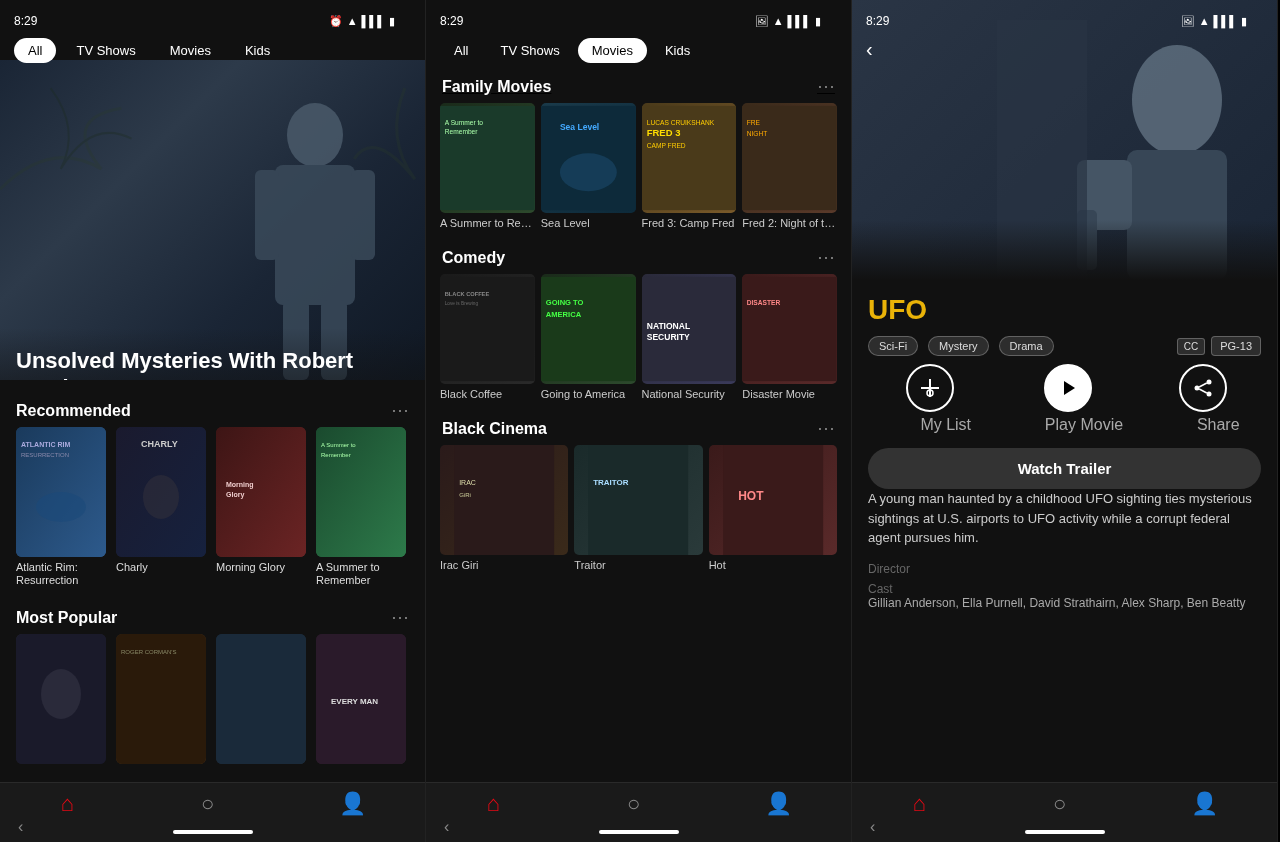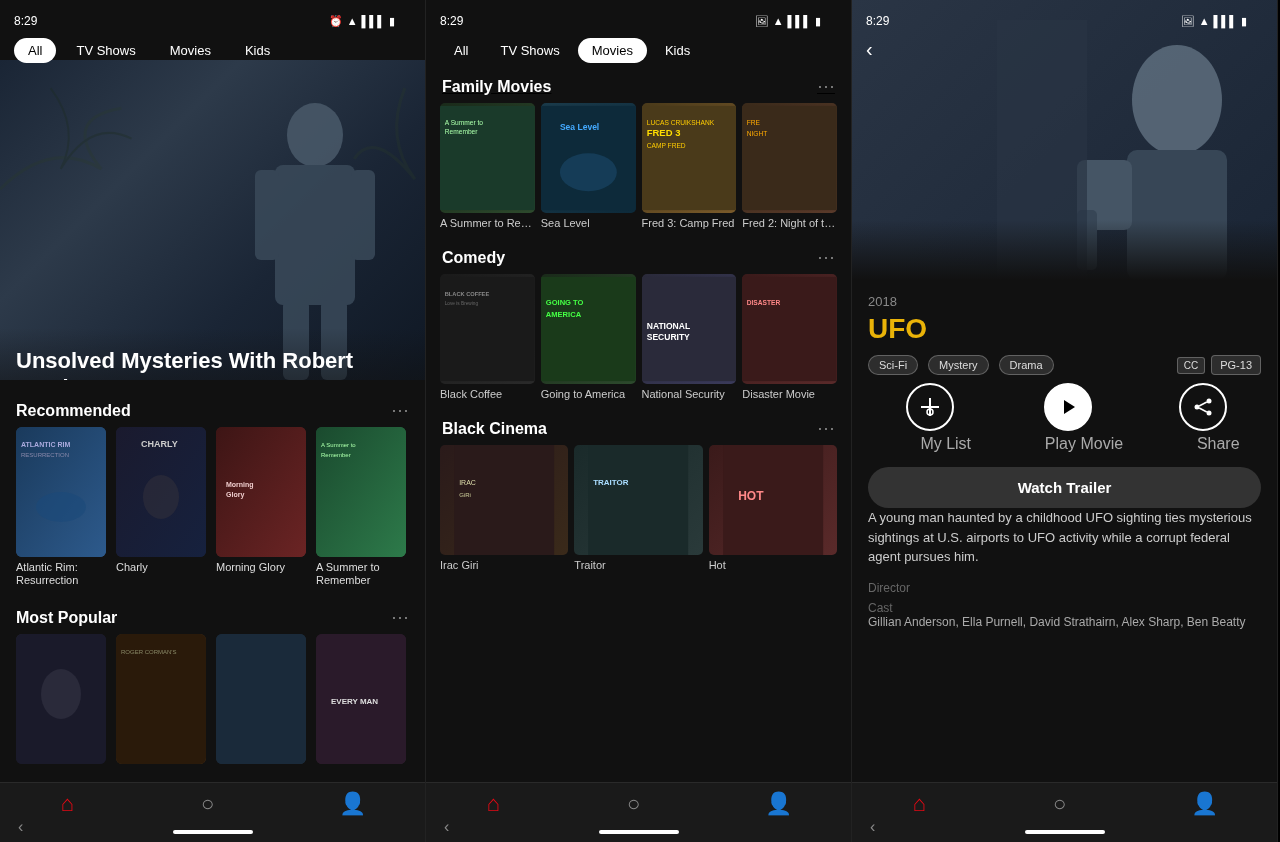--- a/index.html
+++ b/index.html
@@ -857,21 +857,20 @@
         <rect x="80" y="140" width="55" height="70" rx="8" fill="#4a5a6a"></rect>
         <rect x="80" y="190" width="20" height="60" rx="5" fill="#3a4a5a"></rect>
 
         <rect x="0" y="0" width="90" height="260" fill="#2a3545" opacity="0.7"></rect>
       </svg>
 
       <div style="position:absolute;bottom:0;left:0;right:0;height:60px;background:linear-gradient(to top,#111,transparent);"></div>
     </div>
 
     <div class="detail-content">
-      <div class="detail-year">2018</div>
       <div class="detail-title">UFO</div>
 
       
       <div class="detail-tags">
         <span class="detail-tag">Sci-Fi</span>
         <span class="detail-tag">Mystery</span>
         <span class="detail-tag">Drama</span>
         <span style="margin-left:auto;display:flex;gap:6px;align-items:center;">
           <span class="cc-badge">CC</span>
           <span class="rating-badge">PG-13</span>

